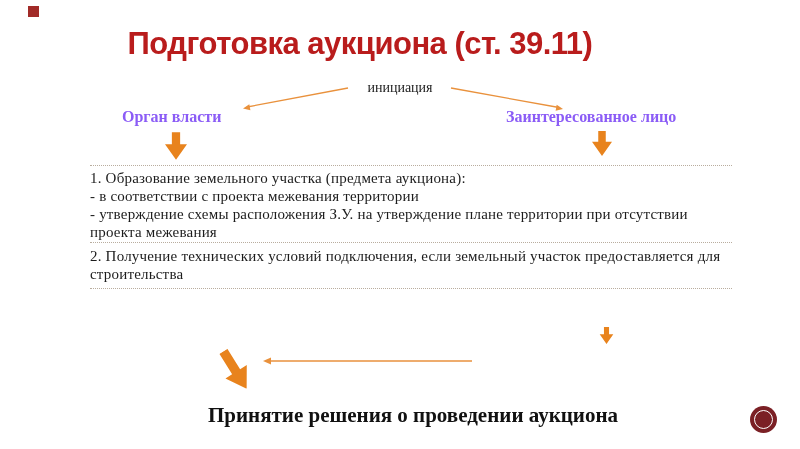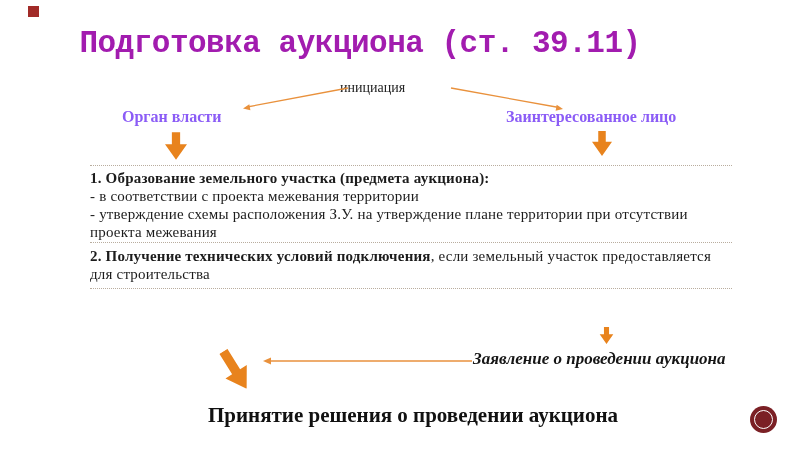--- a/index.html
+++ b/index.html
@@ -3,37 +3,37 @@
 <meta charset="utf-8">
 <style>
   html,body{margin:0;padding:0;background:#ffffff;}
   .slide{
     position:relative;width:800px;height:449px;background:#ffffff;overflow:hidden;
     font-family:"Liberation Serif",serif;color:#141414;
   }
   .corner-square{position:absolute;left:28px;top:6px;width:11px;height:11px;background:#a12b28;}
   .title{
     position:absolute;left:40px;top:26px;width:640px;text-align:center;
-    font-family:Liberation Mono, monospace;font-weight:bold;font-size:31px;
-    letter-spacing:-0.5px;color:#a21caf;white-space:nowrap;
+    font-family:Liberation Sans, sans-serif;font-weight:bold;font-size:31px;
+    letter-spacing:-0.5px;color:#b91c1c;white-space:nowrap;
   }
-  .initiation{position:absolute;left:340px;top:80px;width:120px;font-size:14px;color:#222;}
+  .initiation{position:absolute;left:340px;top:80px;width:120px;text-align:center;font-size:14px;color:#222;}
   .actor{position:absolute;font-weight:bold;font-size:16px;white-space:nowrap;color:#8b5cf6;}
   .actor-left{left:122px;top:108px;}
   .actor-right{left:506px;top:108px;text-align:right;}
   .steps{
     position:absolute;left:90px;top:165px;width:642px;
     border-top:1px dotted #b9ad9e;font-size:15px;line-height:18px;color:#1c1c1c;
     letter-spacing:0.2px;
   }
   .step{border-bottom:1px dotted #b9ad9e;}
   .step-1{padding:3px 0 1px;}
   .step-2{padding:5px 0 6px;}
   .step-3{padding:4px 0 5px;}
-  .step b{font-weight:bold;}
+  .step b{font-weight:normal;}
   .sub-line{display:block;}
   .svg-overlay{position:absolute;left:0;top:0;pointer-events:none;}
   .block-arrow{position:absolute;}
   .arrow-authority{left:165px;top:131px;}
   .arrow-interested{left:592px;top:130px;}
   .arrow-small{left:598px;top:327px;}
   .arrow-diagonal{left:222px;top:348px;transform:rotate(-32deg);transform-origin:center;}
   .application{
     position:absolute;left:473px;top:349px;font-size:17px;font-weight:bold;
     font-style:italic;white-space:nowrap;color:#151515;
@@ -99,21 +99,20 @@
   </div>
 
   <svg class="block-arrow arrow-small" width="17" height="17" viewBox="0 0 24 30">
     <path d="M7.5,0 h9 v13 h7.5 L12,30 L0,13 h7.5 z" fill="#E8831D"></path>
   </svg>
 
   <svg class="block-arrow arrow-diagonal" width="26" height="44" viewBox="0 0 24 42">
     <path d="M7.5,0 h9 v23 h7.5 L12,42 L0,23 h7.5 z" fill="#E8831D"></path>
   </svg>
 
-  <div class="application">Заявление о проведении аукциона</div>
 
   <div class="decision">Принятие решения о проведении аукциона</div>
 
   <div class="logo-circle">
     <div class="ring"></div>
   </div>
 
 </div>
 
 </body></html>

